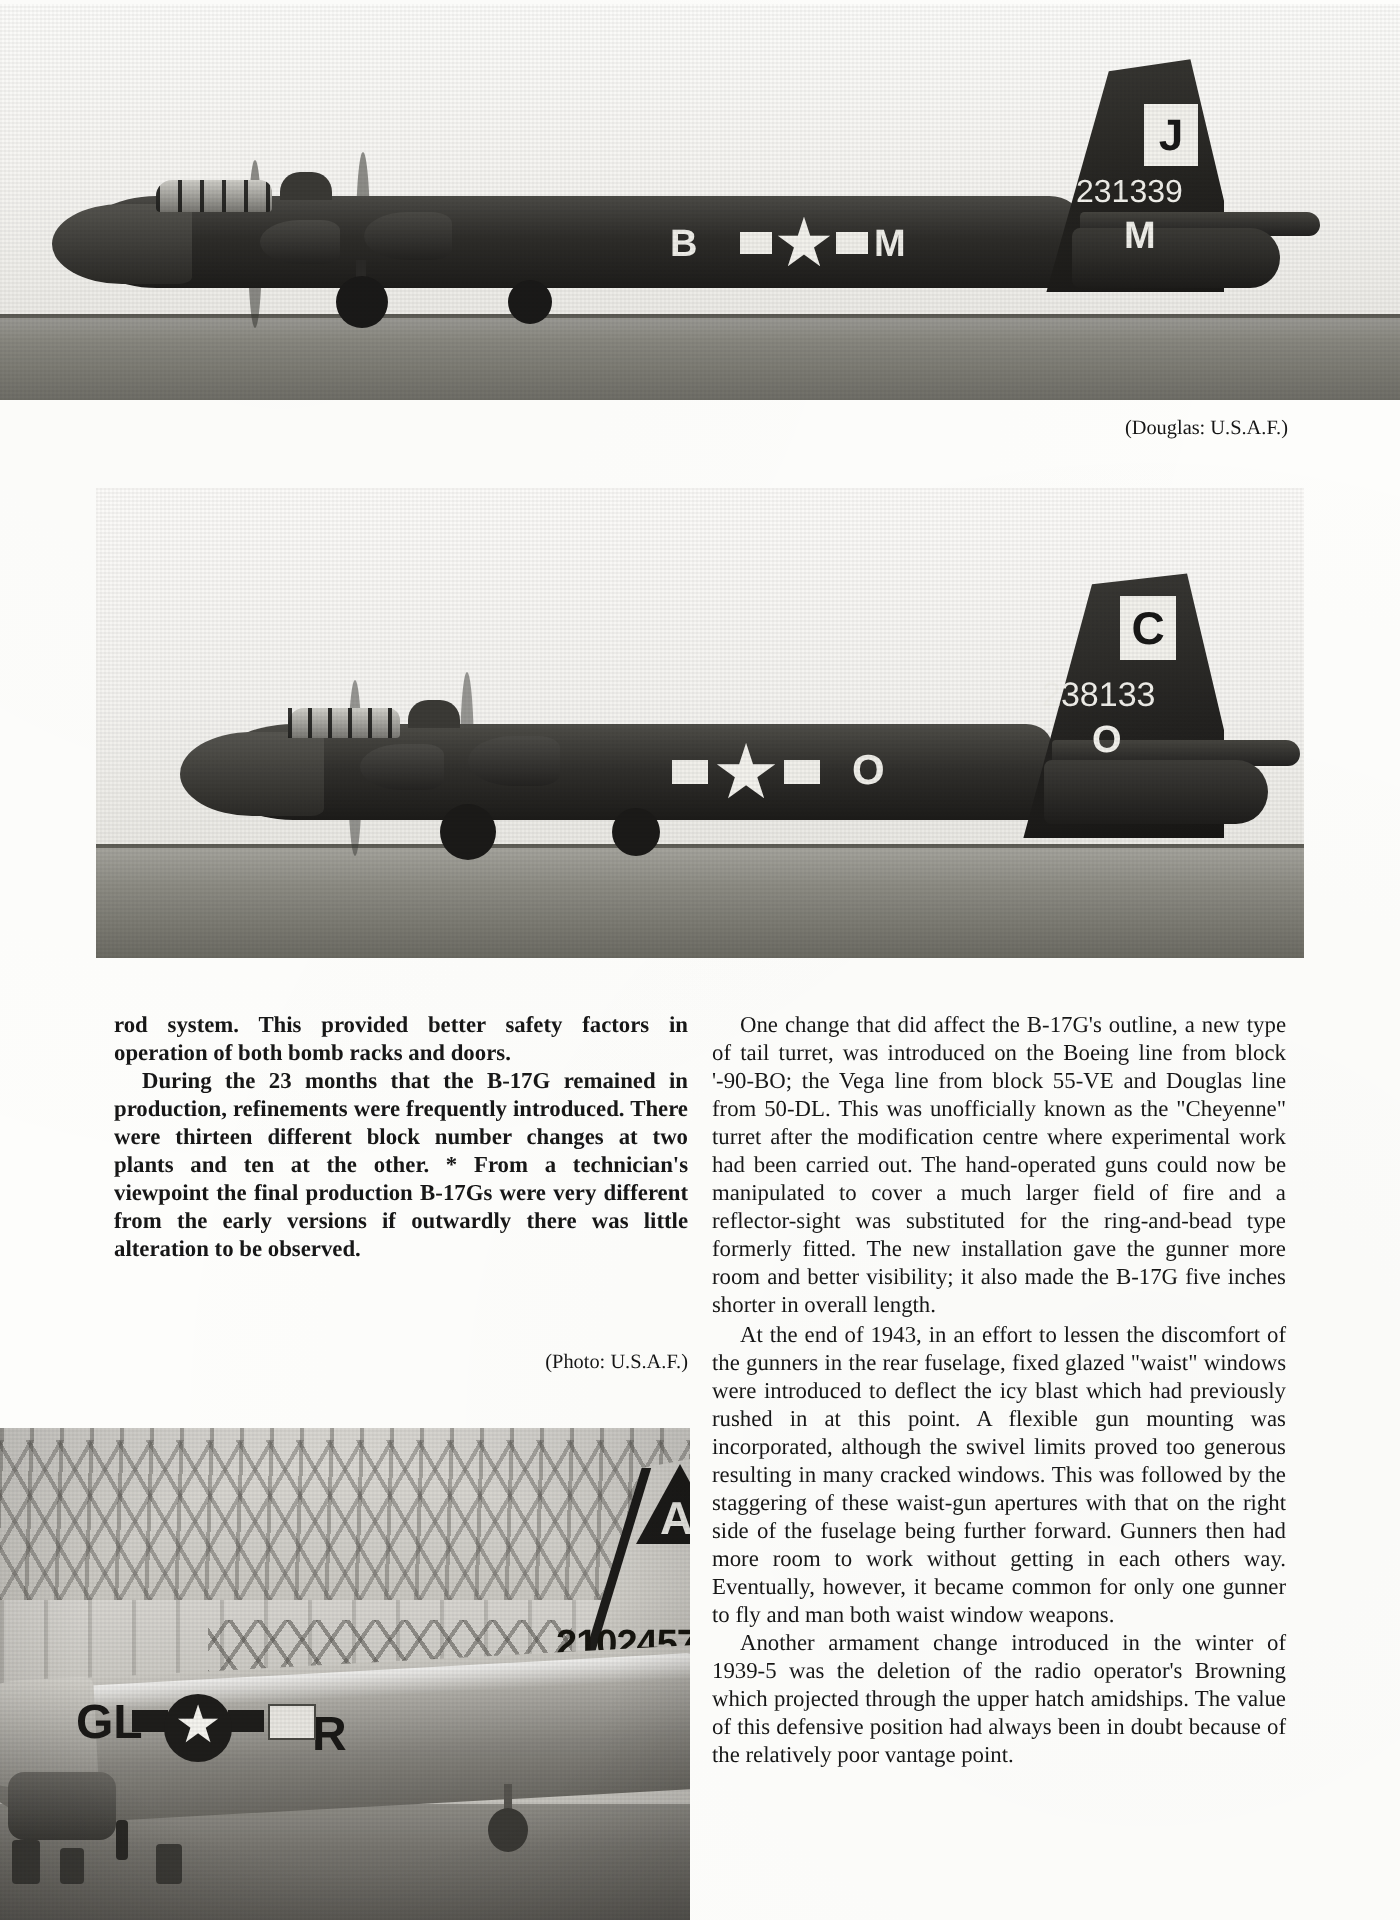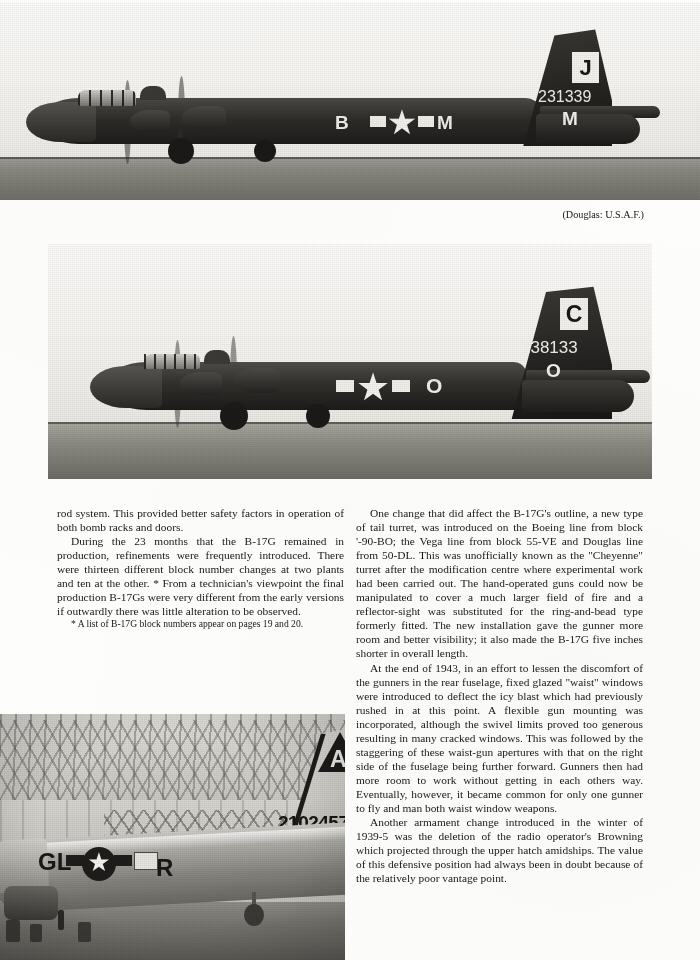--- a/index.html
+++ b/index.html
@@ -309,21 +309,21 @@
 
   
   .col {
     position: absolute;
     width: 287px;
     font-size: 11.4px;
     line-height: 14.05px;
     text-align: justify;
     color: #171717;
   }
-  .col-left  { left: 57px;  top: 506px; }
+  .col-left  { left: 57px;  top: 506px; font-weight: bold; }
   .col-right { left: 356px; top: 506px; }
   .col p { margin: 0; text-indent: 14px; }
   .col p.noindent { text-indent: 0; }
   .footnote {
     margin-top: 11px;
     font-size: 9.6px;
     line-height: 12px;
     text-indent: 0;
     text-align: left;
   }
@@ -591,30 +591,30 @@
   <div class="p2-sqletter">O</div>
 
   <div class="p2-gear1"></div>
   <div class="p2-gear2"></div>
   <div class="grain"></div>
 </div>
 
 <div class="col col-left">
   <p class="noindent">rod system. This provided better safety factors in operation of both bomb racks and doors.</p>
   <p>During the 23 months that the B-17G remained in production, refinements were frequently introduced. There were thirteen different block number changes at two plants and ten at the other. * From a technician's viewpoint the final production B-17Gs were very different from the early versions if outwardly there was little alteration to be observed.</p>
-  <p class="footnote">* A list of B-17G block numbers appear on pages 19 and 20.</p>
 </div>
 
 <div class="col col-right">
   <p>One change that did affect the B-17G's outline, a new type of tail turret, was introduced on the Boeing line from block '-90-BO; the Vega line from block 55-VE and Douglas line from 50-DL. This was unofficially known as the "Cheyenne" turret after the modification centre where experimental work had been carried out. The hand-operated guns could now be manipulated to cover a much larger field of fire and a reflector-sight was substituted for the ring-and-bead type formerly fitted. The new installation gave the gunner more room and better visibility; it also made the B-17G five inches shorter in overall length.</p>
   <p>At the end of 1943, in an effort to lessen the discomfort of the gunners in the rear fuselage, fixed glazed "waist" windows were introduced to deflect the icy blast which had previously rushed in at this point. A flexible gun mounting was incorporated, although the swivel limits proved too generous resulting in many cracked windows. This was followed by the staggering of these waist-gun apertures with that on the right side of the fuselage being further forward. Gunners then had more room to work without getting in each others way. Eventually, however, it became common for only one gunner to fly and man both waist window weapons.</p>
   <p>Another armament change introduced in the winter of 1939-5 was the deletion of the radio operator's Browning which projected through the upper hatch amidships. The value of this defensive position had always been in doubt because of the relatively poor vantage point.</p>
 </div>
 
 <div class="caption2">
+  <span class="credit2">(Photo: U.S.A.F.)</span>
 </div>
 
 <div class="photo3">
   <div class="p3-bg"></div>
   <div class="p3-roof"></div>
   <div class="p3-trusses"></div>
   <div class="p3-wall"></div>
   <div class="p3-wall-truss"></div>
   <div class="p3-floor"></div>
 

